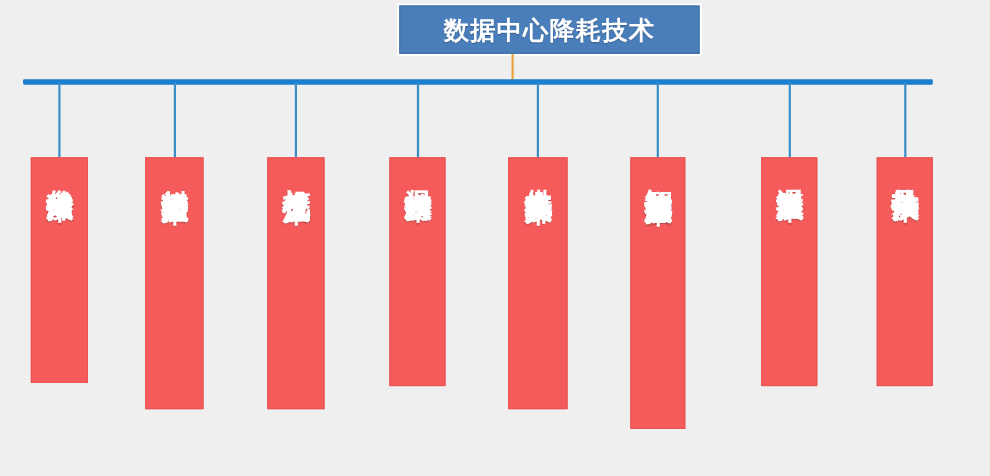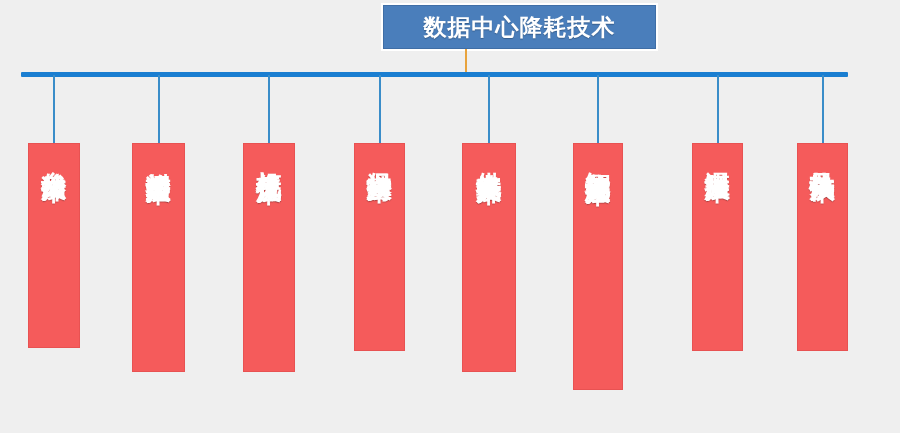--- a/index.html
+++ b/index.html
@@ -27,21 +27,20 @@
     top: 5px;
     width: 273px;
     height: 44px;
     background: #4a7ebb;
     border: 1px solid #3f6ea6;
     box-sizing: border-box;
     box-shadow: 0 0 0 2px #ffffff;
     display: flex;
     align-items: center;
     justify-content: center;
-    margin-left: 20px;
   }
   .title-node .title-text {
     color: #ffffff;
     font-size: 23px;
     font-weight: bold;
     letter-spacing: 1px;
     text-shadow: 0 1px 1px rgba(0,0,0,0.25);
     white-space: nowrap;
   }
 

